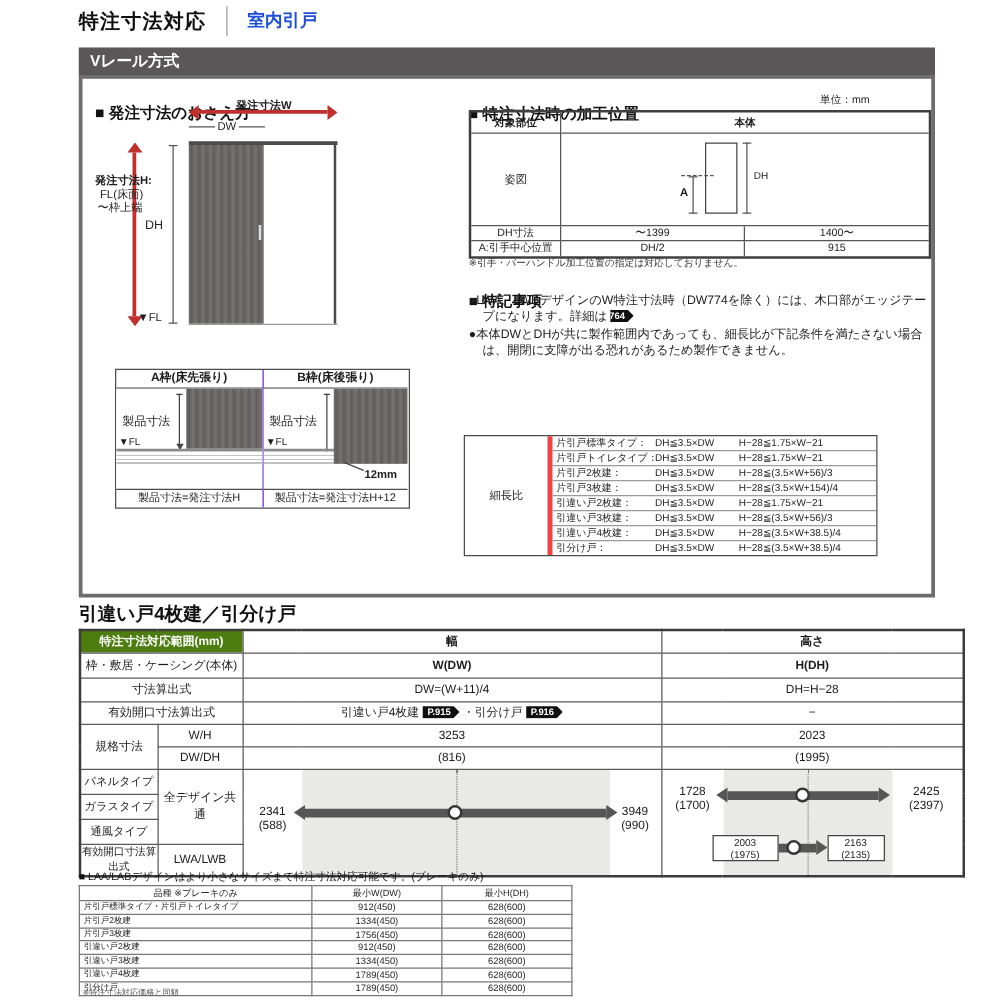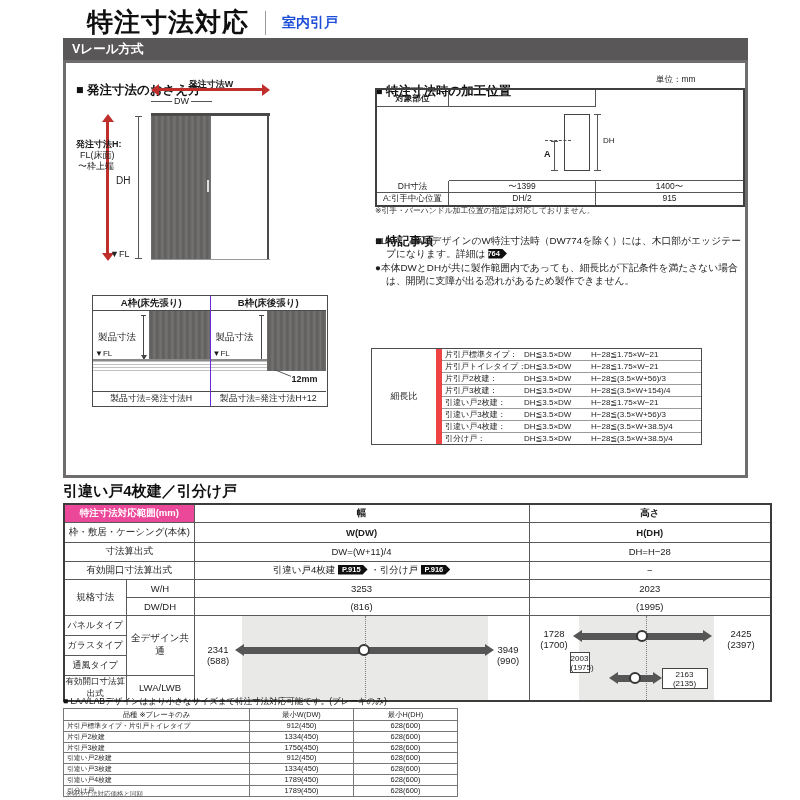--- a/index.html
+++ b/index.html
@@ -2,21 +2,21 @@
 <html><head>
 <meta charset="utf-8">
 <style>
   html,body{margin:0;padding:0;background:#fff;}
   .page{position:relative;width:800px;height:800px;background:#fff;overflow:hidden;
         font-family:"Liberation Sans","DejaVu Sans",sans-serif;color:#1c1c1c;}
   .abs{position:absolute;}
 
   
   .title-row{position:absolute;left:63px;top:5px;display:flex;align-items:center;}
-  .title{font-size:26px;font-weight:bold;color:#0f0f0f;letter-spacing:1px;margin-left:24px;}
+  .title{font-size:16px;font-weight:bold;color:#0f0f0f;letter-spacing:1px;}
   .title-sep{width:1px;height:24px;background:#9a9a9a;margin:0 16px;}
   .subtitle{font-size:14px;font-weight:bold;color:#1d4ed8;}
 
   
   .vbar{position:absolute;left:63px;top:38px;width:685px;height:22px;background:#595757;color:#fff;
         font-size:12.5px;font-weight:bold;line-height:22px;padding-left:9px;box-sizing:border-box;}
   .vbox{position:absolute;left:63px;top:60px;width:685px;height:418px;border:3px solid #6e6c6c;
         box-sizing:border-box;background:#fff;}
   .h2{font-size:12.5px;font-weight:bold;color:#111;margin-top:13px;}
 
@@ -58,40 +58,40 @@
       font-size:8.5px;text-align:center;overflow:hidden;}
   .mt .last{border-right:none;} .mt .bot{border-bottom:none;}
   .mthead{font-weight:bold;font-size:10px;line-height:16px;}
   .fg{position:relative;width:100%;height:100%;}
   .fgrect{position:absolute;left:115px;top:7px;width:26px;height:57px;border:1.5px solid #444;background:#fff;box-sizing:border-box;}
   .fgdash{position:absolute;border-top:1px dashed #555;height:0;}
 
   
   .sl{position:absolute;left:305px;top:285px;width:331px;height:97px;border:1.5px solid #4c4c4c;
       box-sizing:border-box;display:flex;}
-  .sllabel{width:70px;border-right:6px solid #ef4444;display:flex;align-items:center;justify-content:center;
+  .sllabel{width:70px;border-right:4px solid #ef4444;display:flex;align-items:center;justify-content:center;
       font-size:9px;box-sizing:border-box;}
   .slrows{flex:1;display:flex;flex-direction:column;}
   .slrow{flex:1;display:flex;align-items:center;border-bottom:1px solid #9b9b9b;font-size:8px;white-space:nowrap;}
   .slrow:last-child{border-bottom:none;}
   .slrow .rt{width:79px;padding-left:3px;} .slrow .ra{width:67px;} .slrow .rb{flex:1;}
 
   
   .notes{position:absolute;left:309px;top:172px;width:372px;}
   .notes p{margin:0 0 2px;font-size:9.8px;line-height:12.6px;padding-left:11px;text-indent:-11px;color:#1c1c1c;}
   .pb{display:inline-block;background:#0f0f0f;color:#fff;font-size:7.5px;font-weight:bold;line-height:10px;
       padding:0 7px 0 4px;clip-path:polygon(0 0,calc(100% - 5px) 0,100% 50%,calc(100% - 5px) 100%,0 100%);vertical-align:1px;}
 
   
   .s2title{position:absolute;left:63px;top:482px;font-size:15px;font-weight:bold;color:#0f0f0f;}
   .s2{position:absolute;left:63px;top:503px;}
   .s2 table{border-collapse:collapse;table-layout:fixed;width:707px;border:2px solid #3c3c3c;}
   .s2 td{border:1px solid #5a5a5a;padding:0;font-size:9.5px;text-align:center;vertical-align:middle;
       box-sizing:border-box;overflow:hidden;color:#1c1c1c;}
-  .blackcell{background:#ec4899;color:#fff !important;font-weight:bold;font-size:10.5px;}
+  .blackcell{background:#4d7c0f;color:#fff !important;font-weight:bold;font-size:10.5px;}
   .colhead{font-weight:bold;font-size:12px;}
   .bigsym{font-weight:bold;font-size:13.5px;}
   .barcell{position:relative;}
   .panel{position:absolute;top:0;bottom:0;background:#e9e9e7;}
   .panel::after{content:'';position:absolute;left:50%;top:0;bottom:0;border-left:1px dotted #7d7d7d;}
   .hbarx{position:absolute;display:flex;align-items:center;height:13px;}
   .hbarx::before{content:'';border-top:6px solid transparent;border-bottom:6px solid transparent;border-right:9px solid #565656;}
   .hbarx::after{content:'';border-top:6px solid transparent;border-bottom:6px solid transparent;border-left:9px solid #565656;}
   .hbarx .mid{flex:1;height:7px;background:#565656;position:relative;}
   .hbarx .knob{position:absolute;left:50%;top:50%;transform:translate(-50%,-50%);width:12px;height:12px;
@@ -177,20 +177,21 @@
 
       <div class="abfoot">製品寸法=発注寸法H</div>
       <div class="abfoot">製品寸法=発注寸法H+12</div>
     </div>
 
     <div class="abs h2" style="left:309px;top:7px;">■ 特注寸法時の加工位置</div>
     <div class="abs" style="left:590px;top:11px;font-size:8.5px;">単位：mm</div>
 
     <div class="mt">
       <div class="mthead">対象部位</div>
+      <div class="mthead last" style="grid-column:2/4;">本体</div>
 
       <div style="line-height:72px;font-size:9px;">姿図</div>
       <div class="last" style="grid-column:2/4;">
         <div class="fg">
           <div class="fgrect"></div>
           <div class="dimv" style="left:148px;top:7px;height:57px;"></div>
           <div class="abs" style="left:154px;top:29px;font-size:8px;">DH</div>
           <div class="fgdash" style="left:96px;top:33px;width:26px;"></div>
           <div class="dimv" style="left:105px;top:34px;height:30px;"></div>
           <div class="abs" style="left:95px;top:42px;font-size:9px;font-weight:bold;">A</div>
@@ -338,21 +339,21 @@
           </div>
           <div class="rangeval" style="right:0;top:12px;width:58px;">
             <div>2425</div>
             <div>(2397)</div>
           </div>
           <div class="hbarx" style="left:43px;right:58px;top:14px;">
                 <div class="mid">
                   <div class="knob"></div>
                 </div>
               </div>
-          <div class="bx" style="left:40px;top:36px;width:20px;height:21px;">
+          <div class="bx" style="left:40px;top:52px;width:53px;height:21px;">
             <div>2003</div>
             <div>(1975)</div>
           </div>
           <div class="bx" style="left:132px;top:52px;width:46px;height:21px;">
             <div>2163</div>
             <div>(2135)</div>
           </div>
           <div class="hbarx" style="left:79px;width:53px;top:56px;">
                 <div class="mid">
                   <div class="knob"></div>

